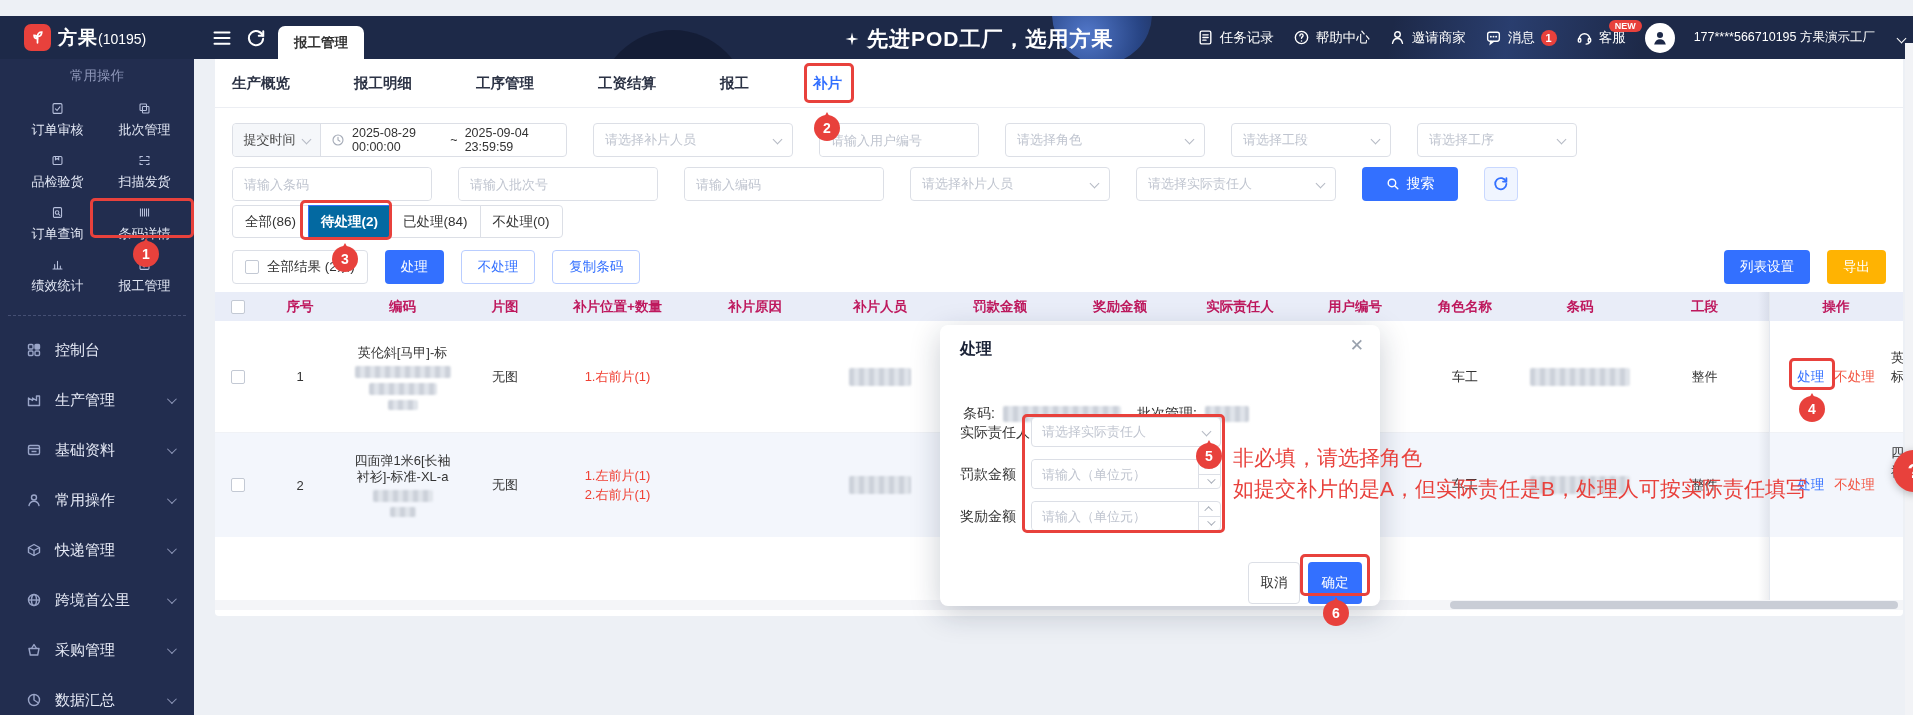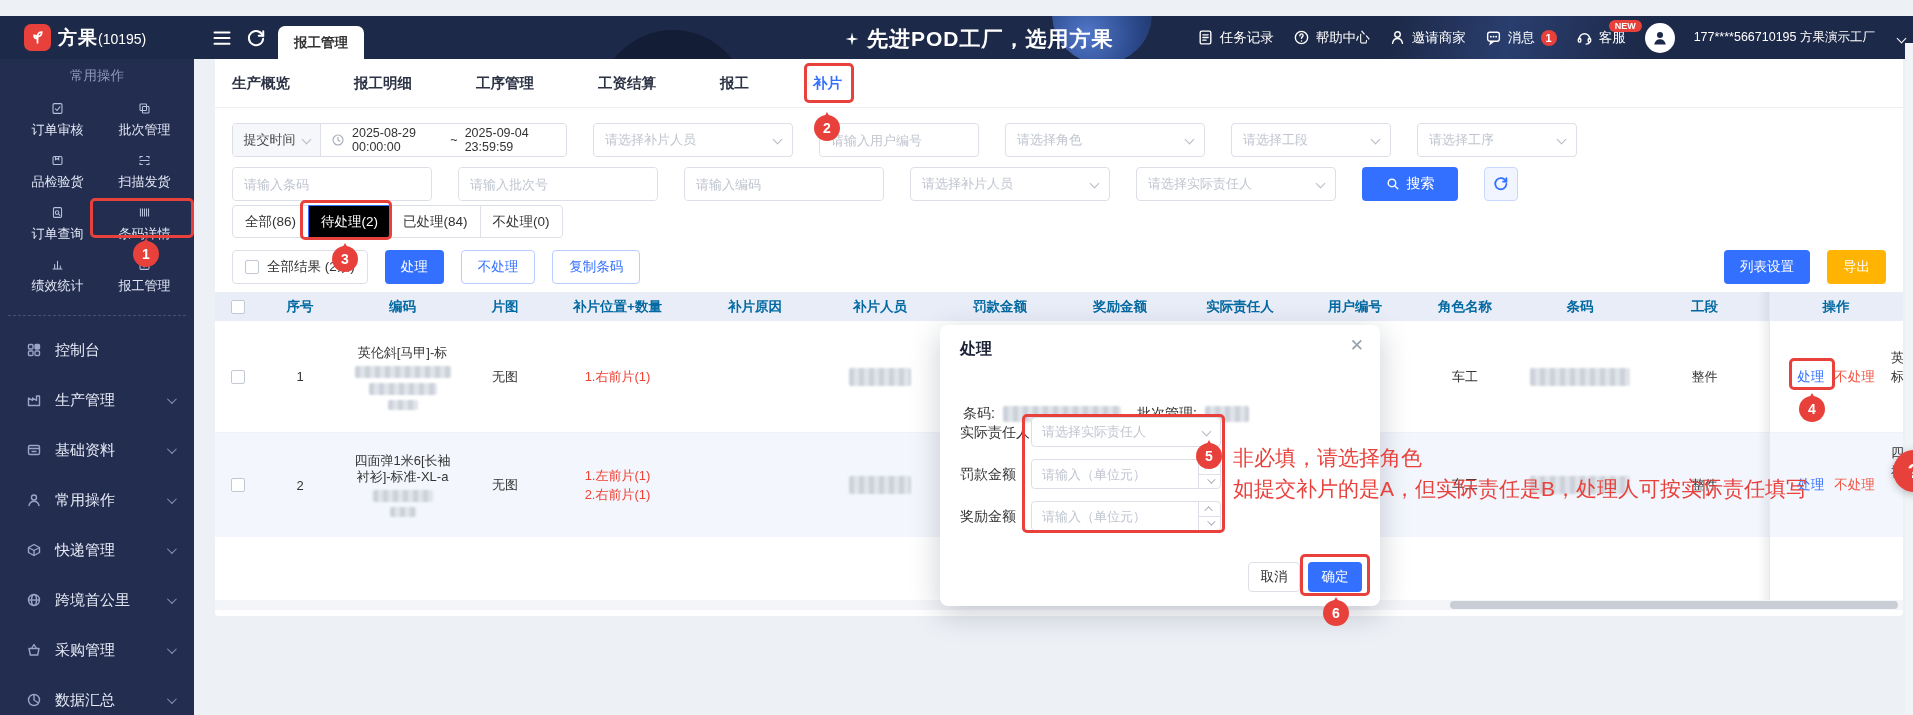--- a/index.html
+++ b/index.html
@@ -73,38 +73,38 @@
   .btn-search svg { width:14px; height:14px; }
   .btn-refresh { width:34px; height:34px; border:1px solid #c9d8ff; background:#f0f5ff; border-radius:4px;
                  display:flex; align-items:center; justify-content:center; cursor:pointer; color:#3370ff; }
   .btn-refresh svg { width:16px; height:16px; }
 
   .stabs { position:absolute; left:17px; top:150px; display:flex; }
   .stab { height:33px; padding:0 12px; border:1px solid #dcdfe6; background:#fff; display:flex; align-items:center;
           font-size:13.5px; color:#333; margin-left:-1px; cursor:pointer; white-space:nowrap; }
   .stab:first-child { border-radius:4px 0 0 4px; margin-left:0; }
   .stab:last-child { border-radius:0 4px 4px 0; }
-  .stab.active { background:#000000; border-color:#3370ff; color:#fff; z-index:1; }
+  .stab.active { background:#0369a1; border-color:#3370ff; color:#fff; z-index:1;font-weight:bold; }
 
   .arow { position:absolute; left:17px; top:195px; right:17px; display:flex; align-items:center; gap:17px; }
   .selbox { height:34px; border:1px solid #dcdfe6; border-radius:4px; display:flex; align-items:center; gap:8px;
             padding:0 12px; font-size:13.5px; color:#333; }
   .checkbox { width:14px; height:14px; border:1px solid #c3c9d4; border-radius:2px; background:#fff; cursor:pointer; flex:none; }
   .btn { height:34px; border-radius:4px; font-size:13.5px; display:flex; align-items:center; justify-content:center;
          padding:0 16px; cursor:pointer; border:none; white-space:nowrap; }
   .btn-primary { background:#3370ff; color:#fff; }
   .btn-ghost { background:#fff; border:1px solid #b9cdff; color:#3370ff; }
   .spacer { flex:1; }
   .btn-export { background:#ffb302; color:#fff; }
 
   
   .tbl { position:absolute; left:0; top:237px; width:1688px; }
   .trow { display:grid; grid-template-columns:45px 80px 125px 80px 145px 130px 120px 120px 120px 120px 110px 110px 120px 129px 134px; }
   .thead { background:#e9edf8; height:29px; }
-  .thead .tc { font-size:13.5px; font-weight:700; color:#0369a1; }
+  .thead .tc { font-size:13.5px; font-weight:700; color:#be185d; }
   .tc { display:flex; align-items:center; justify-content:center; position:relative; font-size:13px; color:#333; }
   .tr1 { height:112px; border-bottom:1px solid #f0f2f6; background:#fff; }
   .tr2 { height:104px; background:#f3f6fc; }
   .col-v { flex-direction:column; gap:5px; line-height:17px; text-align:center; }
   .blur { background:repeating-linear-gradient(90deg,#ccd1da 0 5px,#e0e4ea 5px 10px); border-radius:2px; filter:blur(1.2px); }
   .pos { color:#f04134; line-height:19px; text-align:left; }
   .link-b { color:#3370ff; font-size:13.5px; cursor:pointer; }
   .link-r { color:#f25542; font-size:13.5px; cursor:pointer; }
   .ops { gap:10px; }
   .sliver { position:absolute; left:122px; width:20px; font-size:13px; color:#333; line-height:19px; }
@@ -125,21 +125,21 @@
             background:#fff; display:flex; align-items:center; }
   .f-sel { justify-content:space-between; padding:0 10px; color:#bfc4cf; font-size:13px; cursor:pointer; }
   .f-num input { border:none; outline:none; width:140px; height:100%; padding:0 10px; font-size:13px; border-radius:4px; }
   .f-num input::placeholder { color:#bfc4cf; }
   .spin { position:absolute; right:0; top:0; bottom:0; width:22px; border-left:1px solid #dcdfe6; display:flex;
           flex-direction:column; cursor:pointer; }
   .spin div { flex:1; display:flex; align-items:center; justify-content:center; }
   .spin div + div { border-top:1px solid #dcdfe6; }
   .sp-up { width:6px; height:6px; border-left:1.4px solid #a7adb8; border-top:1.4px solid #a7adb8; transform:rotate(45deg) translateY(2px); }
   .sp-dn { width:6px; height:6px; border-right:1.4px solid #a7adb8; border-bottom:1.4px solid #a7adb8; transform:rotate(45deg) translateY(-2px); }
-  .m-btn { position:absolute; top:237px; height:30px; border-radius:4px; font-size:13.5px; display:flex; align-items:center;
+  .m-btn { position:absolute; top:237px; height:42px; border-radius:4px; font-size:13.5px; display:flex; align-items:center;
            justify-content:center; cursor:pointer; }
   .m-cancel { left:308px; width:52px; border:1px solid #dcdfe6; background:#fff; color:#333; }
   .m-confirm { left:368px; width:54px; background:#3370ff; border:none; color:#fff; }
 
   
   .annot { position:absolute; inset:0; z-index:60; pointer-events:none; }
   .rbox { position:absolute; border:3px solid #e8413c; border-radius:5px; }
   .abadge { position:absolute; width:26px; height:26px; background:#e8413c; border-radius:50%; color:#fff; font-size:14px;
             font-weight:700; display:flex; align-items:center; justify-content:center; }
   .abadge::before { content:""; position:absolute; top:-7px; left:9px; border:4px solid transparent; border-bottom:7px solid #e8413c; }

